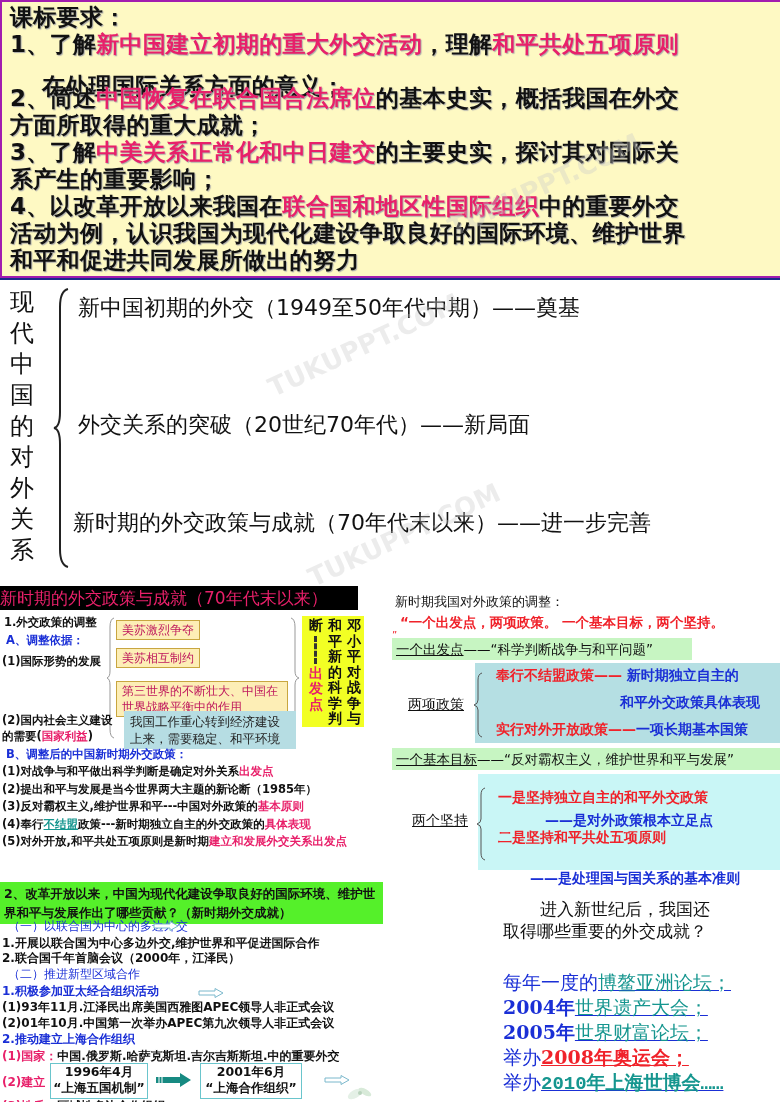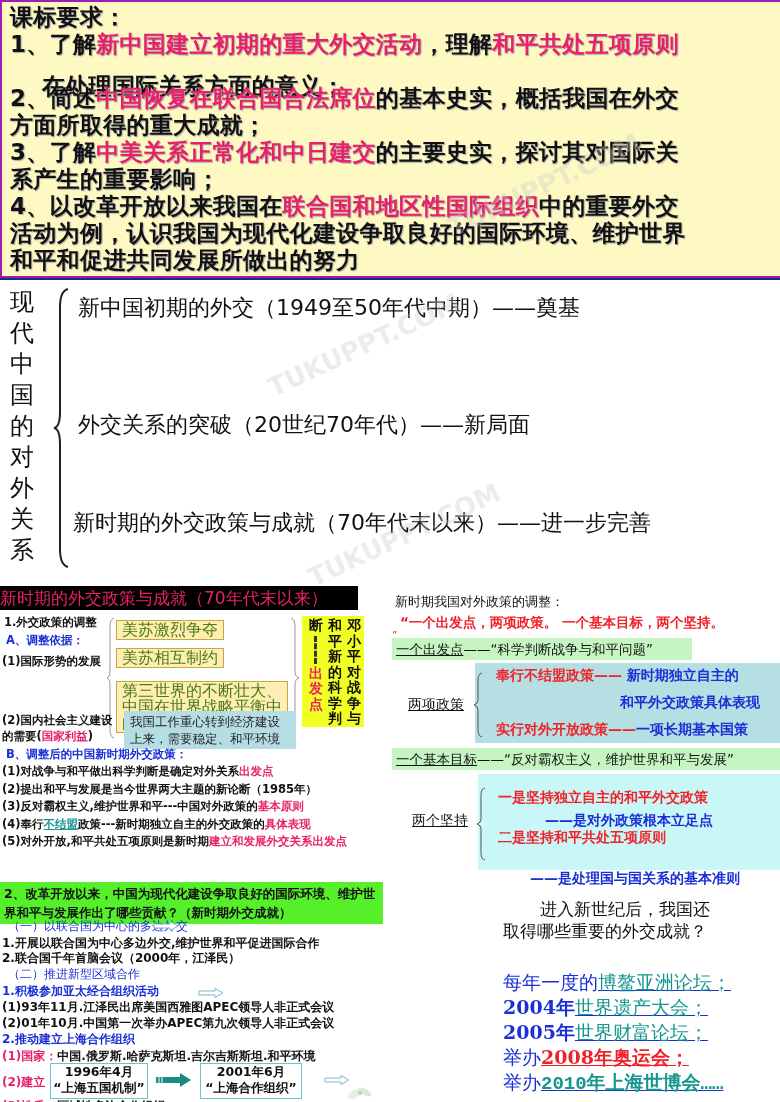--- a/index.html
+++ b/index.html
@@ -20,22 +20,22 @@
 
   
   .vchar { position:absolute; left:8px; font-size:24px; line-height:30px; width:28px; text-align:center; }
   .brace { position:absolute; left:52px; top:287px; width:20px; height:282px; }
   .outline-item { position:absolute; font-size:22px; white-space:nowrap; color:#111; }
 
   
   #s3-header { left:0; top:586px; width:358px; height:24px; background:#000; color:#e8206a;
                font-size:17px; line-height:24px; padding-left:0; white-space:nowrap; }
   .s3 { position:absolute; font-size:11.5px; white-space:nowrap; font-weight:bold; }
-  .ybox { position:absolute; background:#fdeeb6; border:1px solid #c8a640; font-size:16px;
-          padding:1px 5px; line-height:16px; color:#4d7c0f; }
+  .ybox { position:absolute; background:#fdeeb6; border:1px solid #c8a640; font-size:12px;
+          padding:1px 5px; line-height:16px; color:#be185d; }
   .cbox { position:absolute; background:#b6dde3; font-size:12.5px; line-height:17px; padding:2px 6px; color:#222; }
   .yvert { position:absolute; left:302px; top:616px; width:62px; height:111px; background:#f2ff24; }
   .vcol { position:absolute; font-size:14px; line-height:15.5px; width:16px; text-align:center; font-weight:bold; }
 
   
   .r3 { position:absolute; white-space:nowrap; }
   .greenbar { position:absolute; background:#c7f5c2; }
   .bluebox { position:absolute; background:#b5dfe3; }
   .cyanbox { position:absolute; background:#c9f6f6; }
   .ul { text-decoration:underline; }
@@ -181,21 +181,21 @@
 <div class="s4" style="left:2px; top:935px;">1.开展以联合国为中心多边外交,维护世界和平促进国际合作</div>
 <div class="s4" style="left:2px; top:950px;">2.联合国千年首脑会议（2000年，江泽民）</div>
 <div class="s4 blue" style="left:8px; top:966px; font-weight:normal;">（二）推进新型区域合作</div>
 <div class="s4 blue" style="left:2px; top:983px;">1.积极参加亚太经合组织活动</div>
 <svg class="arrow-outline" style="left:198px; top:988px;" viewBox="0 0 26 10">
     <path d="M1 3 H17 V0.5 L25 5 L17 9.5 V7 H1 Z" fill="#fff" stroke="#7bb8cc" stroke-width="1"></path>
   </svg>
 <div class="s4" style="left:2px; top:999px;">(1)93年11月.江泽民出席美国西雅图APEC领导人非正式会议</div>
 <div class="s4" style="left:2px; top:1015px;">(2)01年10月.中国第一次举办APEC第九次领导人非正式会议</div>
 <div class="s4 blue" style="left:2px; top:1031px;">2.推动建立上海合作组织</div>
-<div class="s4" style="left:2px; top:1048px;"><span class="pink">(1)国家：</span><span>中国.俄罗斯.哈萨克斯坦.吉尔吉斯斯坦.和平环境</span></div>
+<div class="s4" style="left:2px; top:1048px;"><span class="pink">(1)国家：</span><span>中国.俄罗斯.哈萨克斯坦.吉尔吉斯斯坦.中的重要外交</span></div>
 <div class="s4 pink" style="left:2px; top:1074px;">(2)建立：</div>
 <div class="s4box" style="left:50px; top:1063px; width:96px; height:34px;">
   <div>1996年4月</div>
   <div>“上海五国机制”</div>
 </div>
 <svg class="abs" style="left:156px; top:1073px; width:36px; height:14px;" viewBox="0 0 36 14">
     <path d="M0 4 H24 V0 L35 7 L24 14 V10 H0 Z" fill="#178a82"></path>
     <path d="M3 4 V10 M6 4 V10" stroke="#fff" stroke-width="1"></path>
   </svg>
 <div class="s4box" style="left:200px; top:1063px; width:100px; height:34px;">

